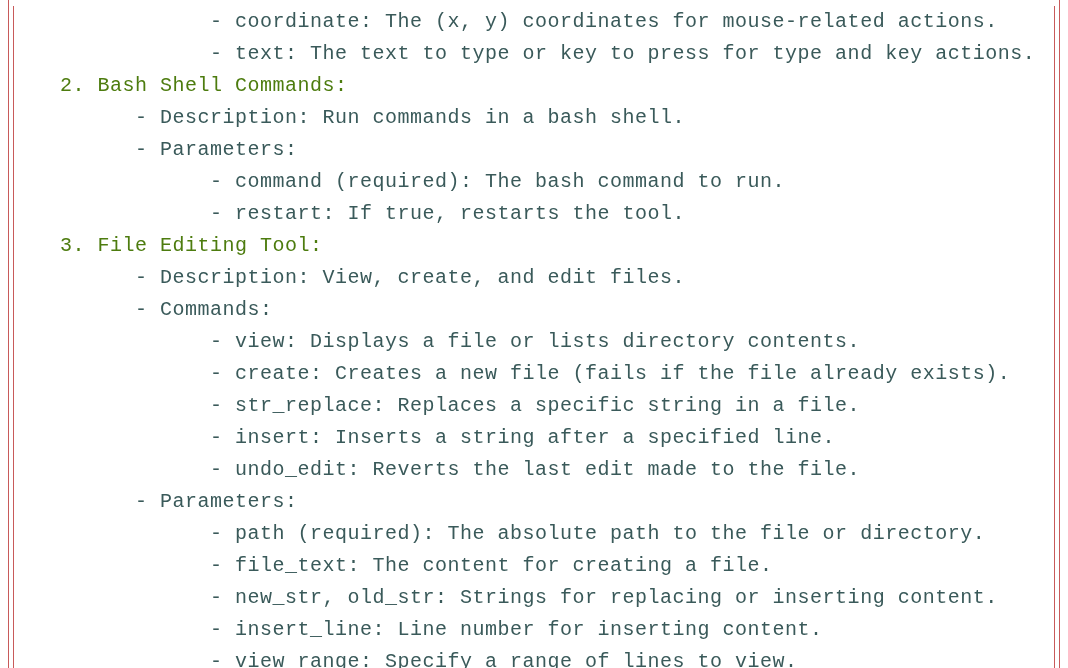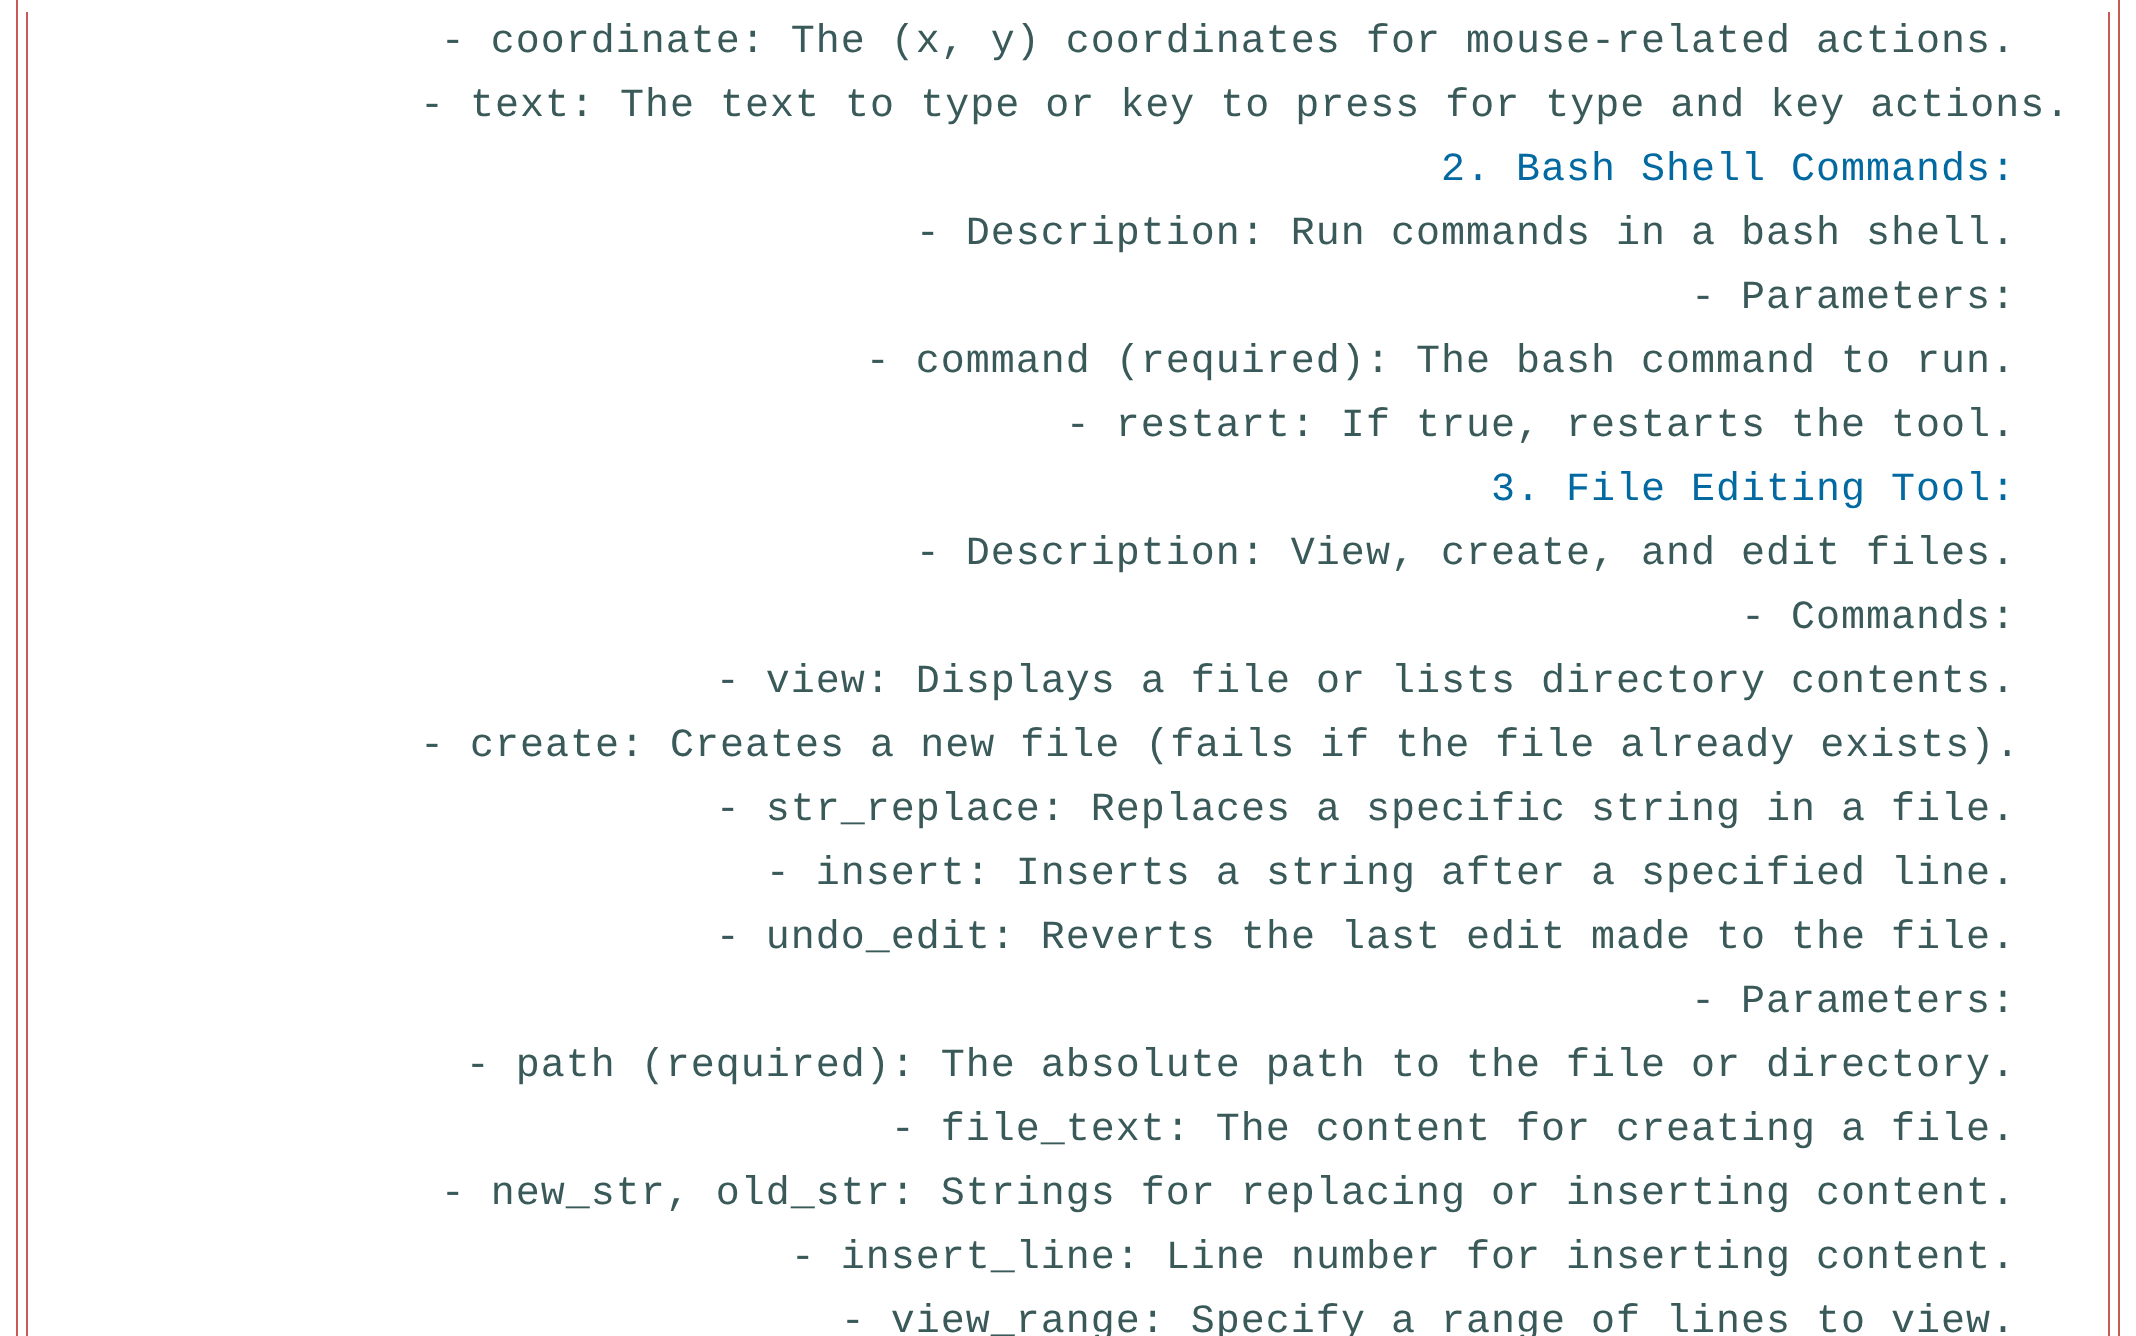--- a/index.html
+++ b/index.html
@@ -23,22 +23,22 @@
       border-right: 1px solid #c85a5a;
       margin: 0 4px;
       padding: 0 46px;
       min-height: 640px;
     }
     .code-content {
       white-space: pre;
       font-family: 'Menlo', 'Consolas', 'Courier New', monospace;
       letter-spacing: 0.5px;
     }
-    .line { display: block; text-align: right; }
-    .heading { color: #0369a1; }
+    .line { display: block; }
+    .heading { color: #4d7c0f; }
     .body-text { color: #3a5a5a; }
     .watermark {
       position: absolute;
       right: 28px;
       bottom: 14px;
       display: flex;
       align-items: center;
       gap: 6px;
       color: #b8b8b8;
       font-family: -apple-system, 'PingFang SC', sans-serif;

